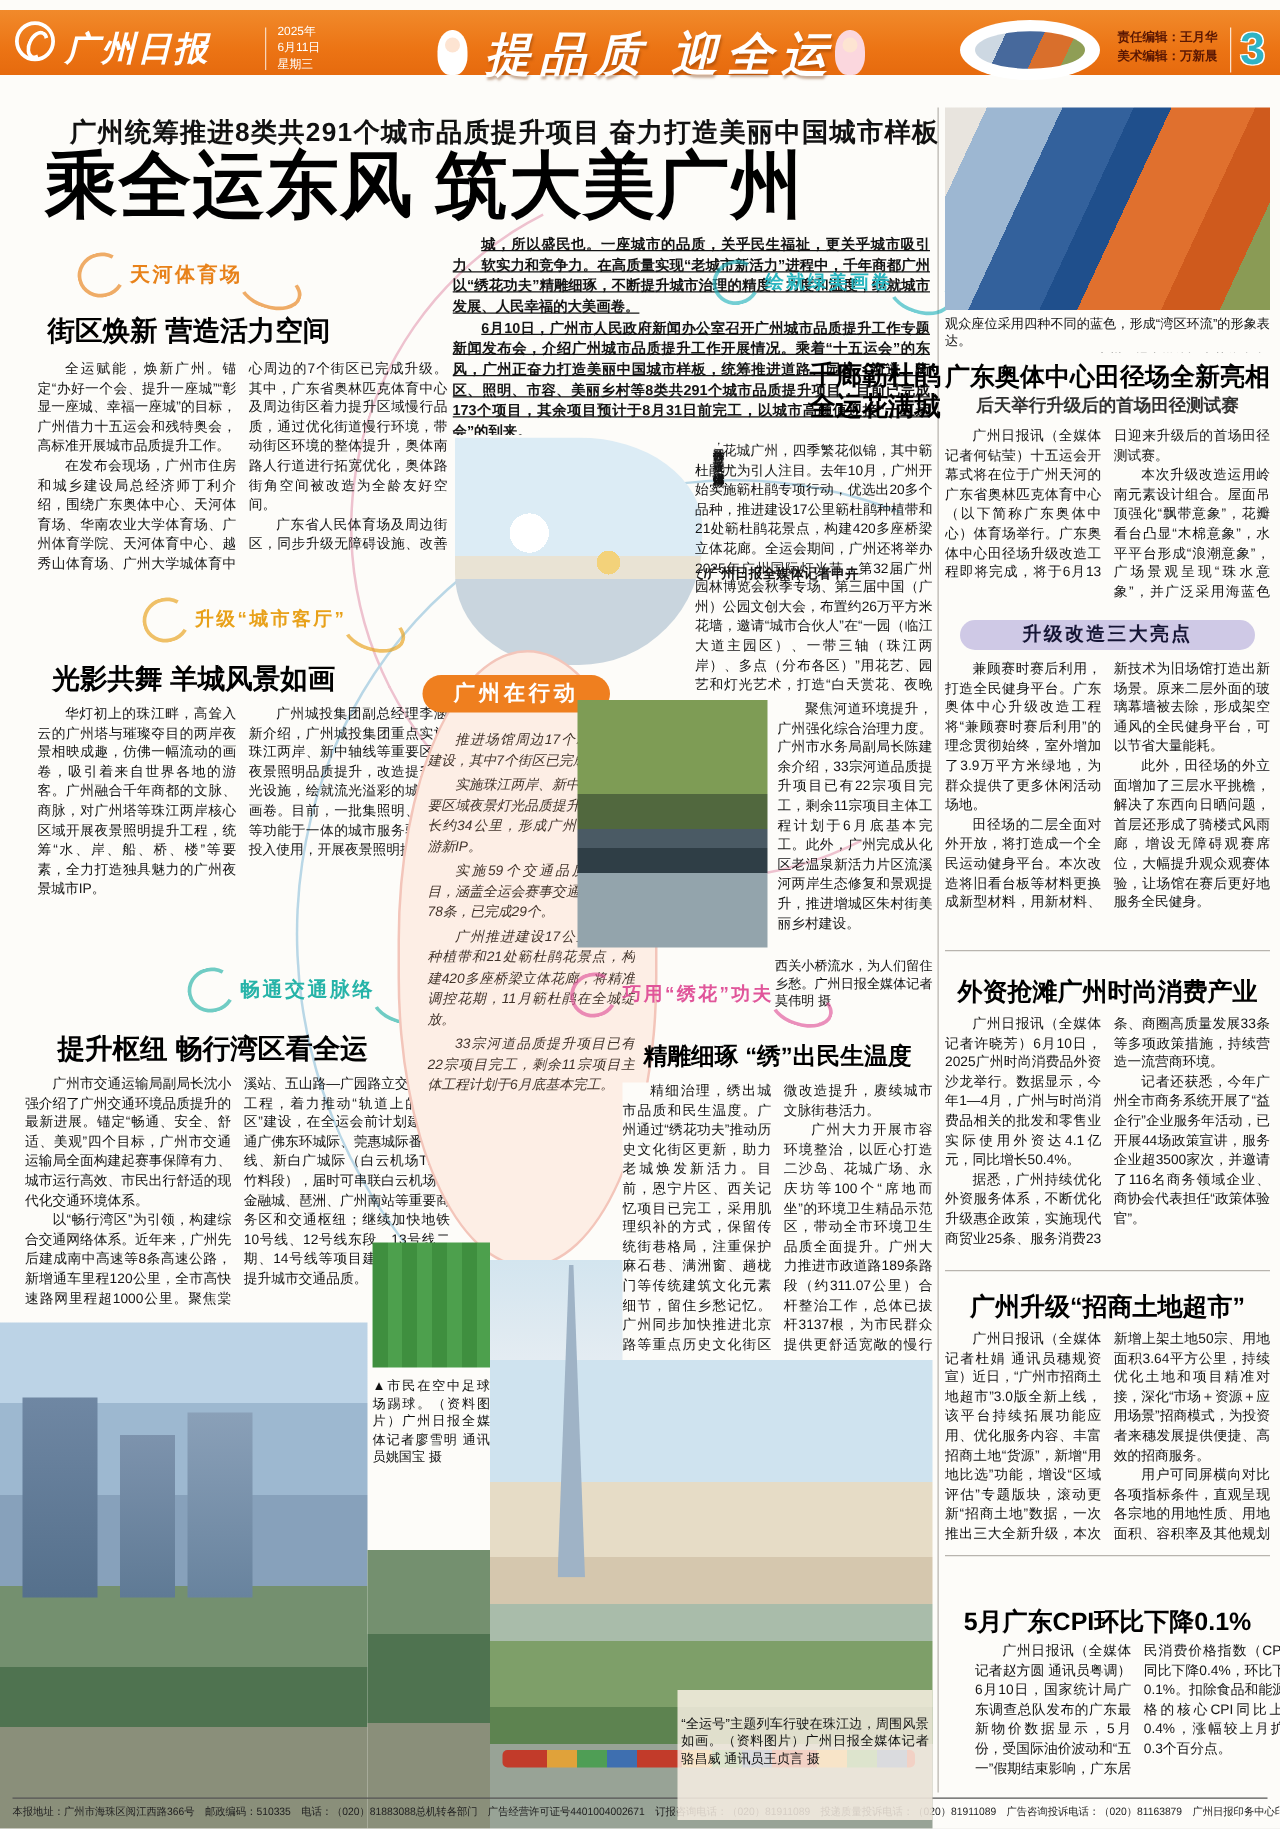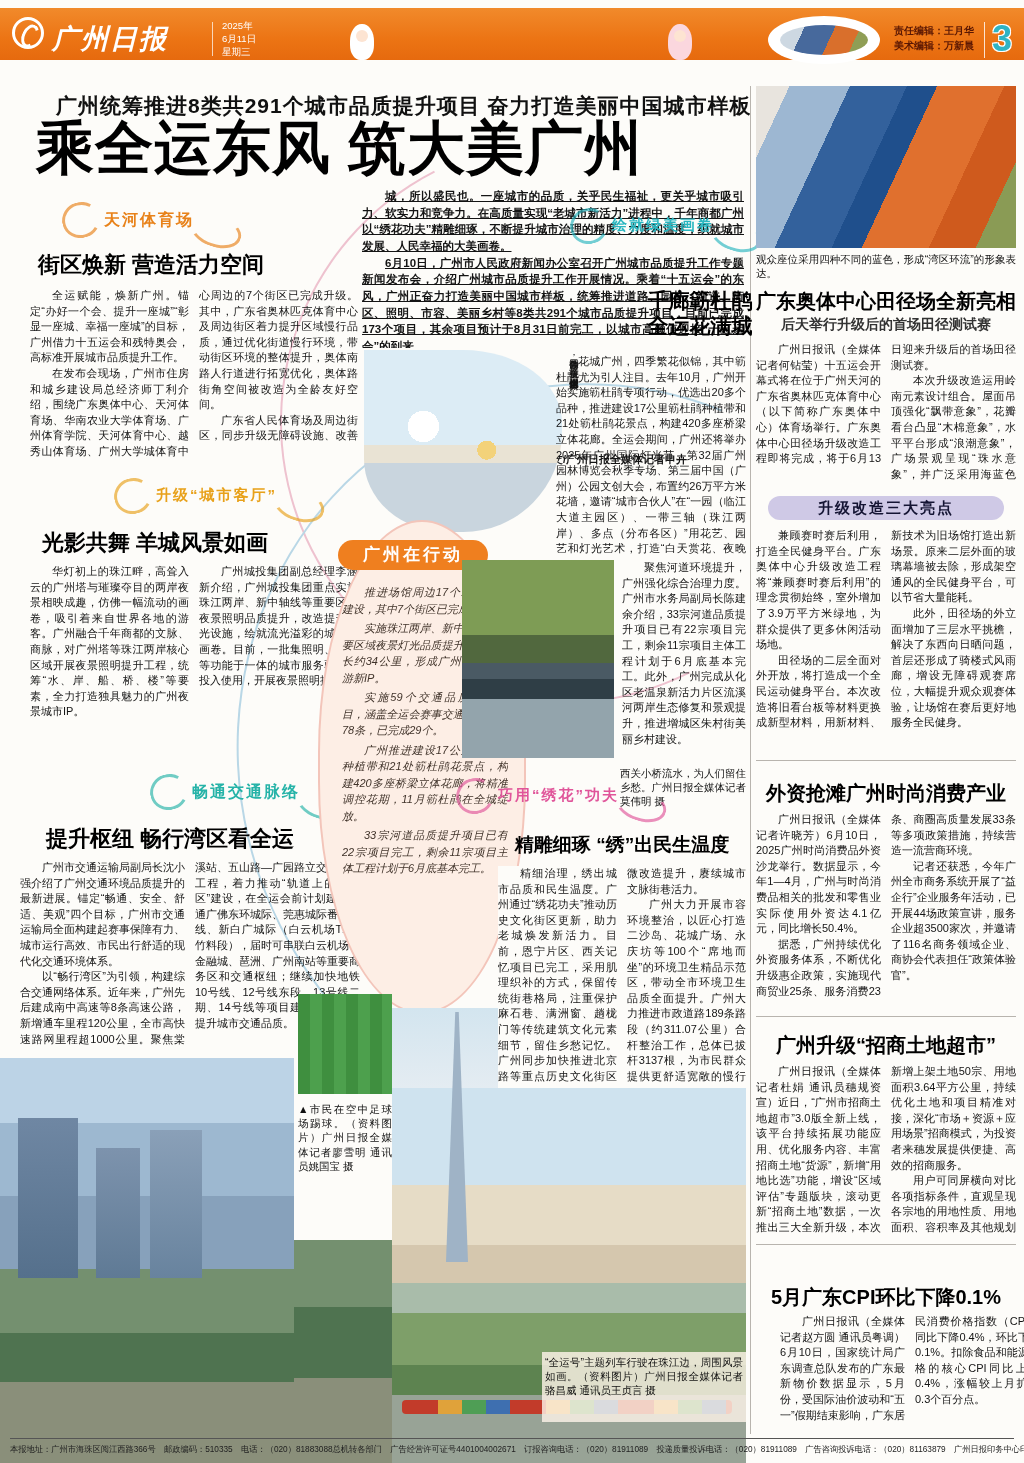--- a/index.html
+++ b/index.html
@@ -83,20 +83,21 @@
   <div class="masthead">
     <div class="logo-icon"></div>
     <div class="logo-text">广州日报</div>
     <div class="mast-divider" style="left:212px;"></div>
     <div class="date-block">
       <div>2025年</div>
       <div>6月11日</div>
       <div>星期三</div>
     </div>
     <div class="mascot" style="left:350px;"></div>
+    <div class="banner-title">提品质  迎全运</div>
     <div class="mascot pink" style="left:668px;"></div>
     <div class="mast-oval">
       <div class="mast-oval-img" style="background:linear-gradient(115deg,#cdd8e2 0 25%,#47699c 25% 55%,#d96f2c 55% 80%,#8f9e55 80% 100%);"></div>
     </div>
     <div class="editors">
       <div>责任编辑：王月华</div>
       <div>美术编辑：万新晨</div>
     </div>
     <div class="mast-vline"></div>
     <div class="page-num">3</div>
@@ -174,21 +175,21 @@
     <p>广州大力开展市容环境整治，以匠心打造二沙岛、花城广场、永庆坊等100个“席地而坐”的环境卫生精品示范区，带动全市环境卫生品质全面提升。广州大力推进市政道路189条路段（约311.07公里）合杆整治工作，总体已拔杆3137根，为市民群众提供更舒适宽敞的慢行空间。此外，广州已完成211处涵隧防内涝智能管控系统改造，提升涵隧防汛防涝综合治理水平。</p>
 
   </div>
 
   <div class="photo" style="left:392px;top:1008px;width:106px;height:80px;background:linear-gradient(180deg,#d3e5ef,#e4ecf2);"></div>
   <div class="photo" style="left:446px;top:1012px;width:22px;height:250px;z-index:3;background:#9fb3c6;clip-path:polygon(42% 0,58% 0,100% 100%,0 100%);"></div>
   <div class="photo" style="left:392px;top:1088px;width:354px;height:375px;background:
       linear-gradient(180deg,#cfe3ef 0 26%,#e6dcc6 26% 42%,#d5c7ae 42% 52%,#a9bcaa 52% 60%,#7e9f69 60% 74%,#5d8350 74% 82%,#98a396 82% 100%);"></div>
   <div class="photo" style="left:402px;top:1400px;width:330px;height:14px;z-index:3;border-radius:4px;background:
       repeating-linear-gradient(90deg,#c23b2a 0 36px,#e0a23a 36px 60px,#4f9e55 60px 84px,#3e6fb0 84px 108px);"></div>
-  <div class="caption" style="left:542px;top:1352px;width:198px;height:64px;z-index:4;background:rgba(252,243,232,.82);padding:3px 3px;">“全运号”主题列车行驶在珠江边，周围风景如画。（资料图片）广州日报全媒体记者骆昌威 通讯员王贞言 摄</div>
+  <div class="caption" style="left:542px;top:1352px;width:198px;height:64px;z-index:4;background:rgba(252,243,232,.82);padding:20px 3px;">“全运号”主题列车行驶在珠江边，周围风景如画。（资料图片）广州日报全媒体记者骆昌威 通讯员王贞言 摄</div>
 
   <div class="photo" style="left:0px;top:1058px;width:294px;height:405px;background:
       linear-gradient(180deg,#bcd3e6 0 16%,#9db8d0 16% 34%,#87a1bb 34% 52%,#74906f 52% 68%,#4f7350 68% 80%,#8a8f7a 80% 100%);"></div>
   <div class="photo" style="left:18px;top:1118px;width:60px;height:160px;background:linear-gradient(180deg,#6f87a3,#55708c);z-index:2;"></div>
   <div class="photo" style="left:96px;top:1148px;width:44px;height:130px;background:linear-gradient(180deg,#7d93ad,#5f7a95);z-index:2;"></div>
   <div class="photo" style="left:150px;top:1130px;width:52px;height:148px;background:linear-gradient(180deg,#8aa0b8,#68839e);z-index:2;"></div>
   <div class="photo" style="left:294px;top:1240px;width:98px;height:223px;background:
       linear-gradient(180deg,#74906f 0 30%,#4f7350 30% 62%,#8a8f7a 62% 100%);"></div>
 
   <div class="photo" style="left:298px;top:994px;width:94px;height:100px;background:

